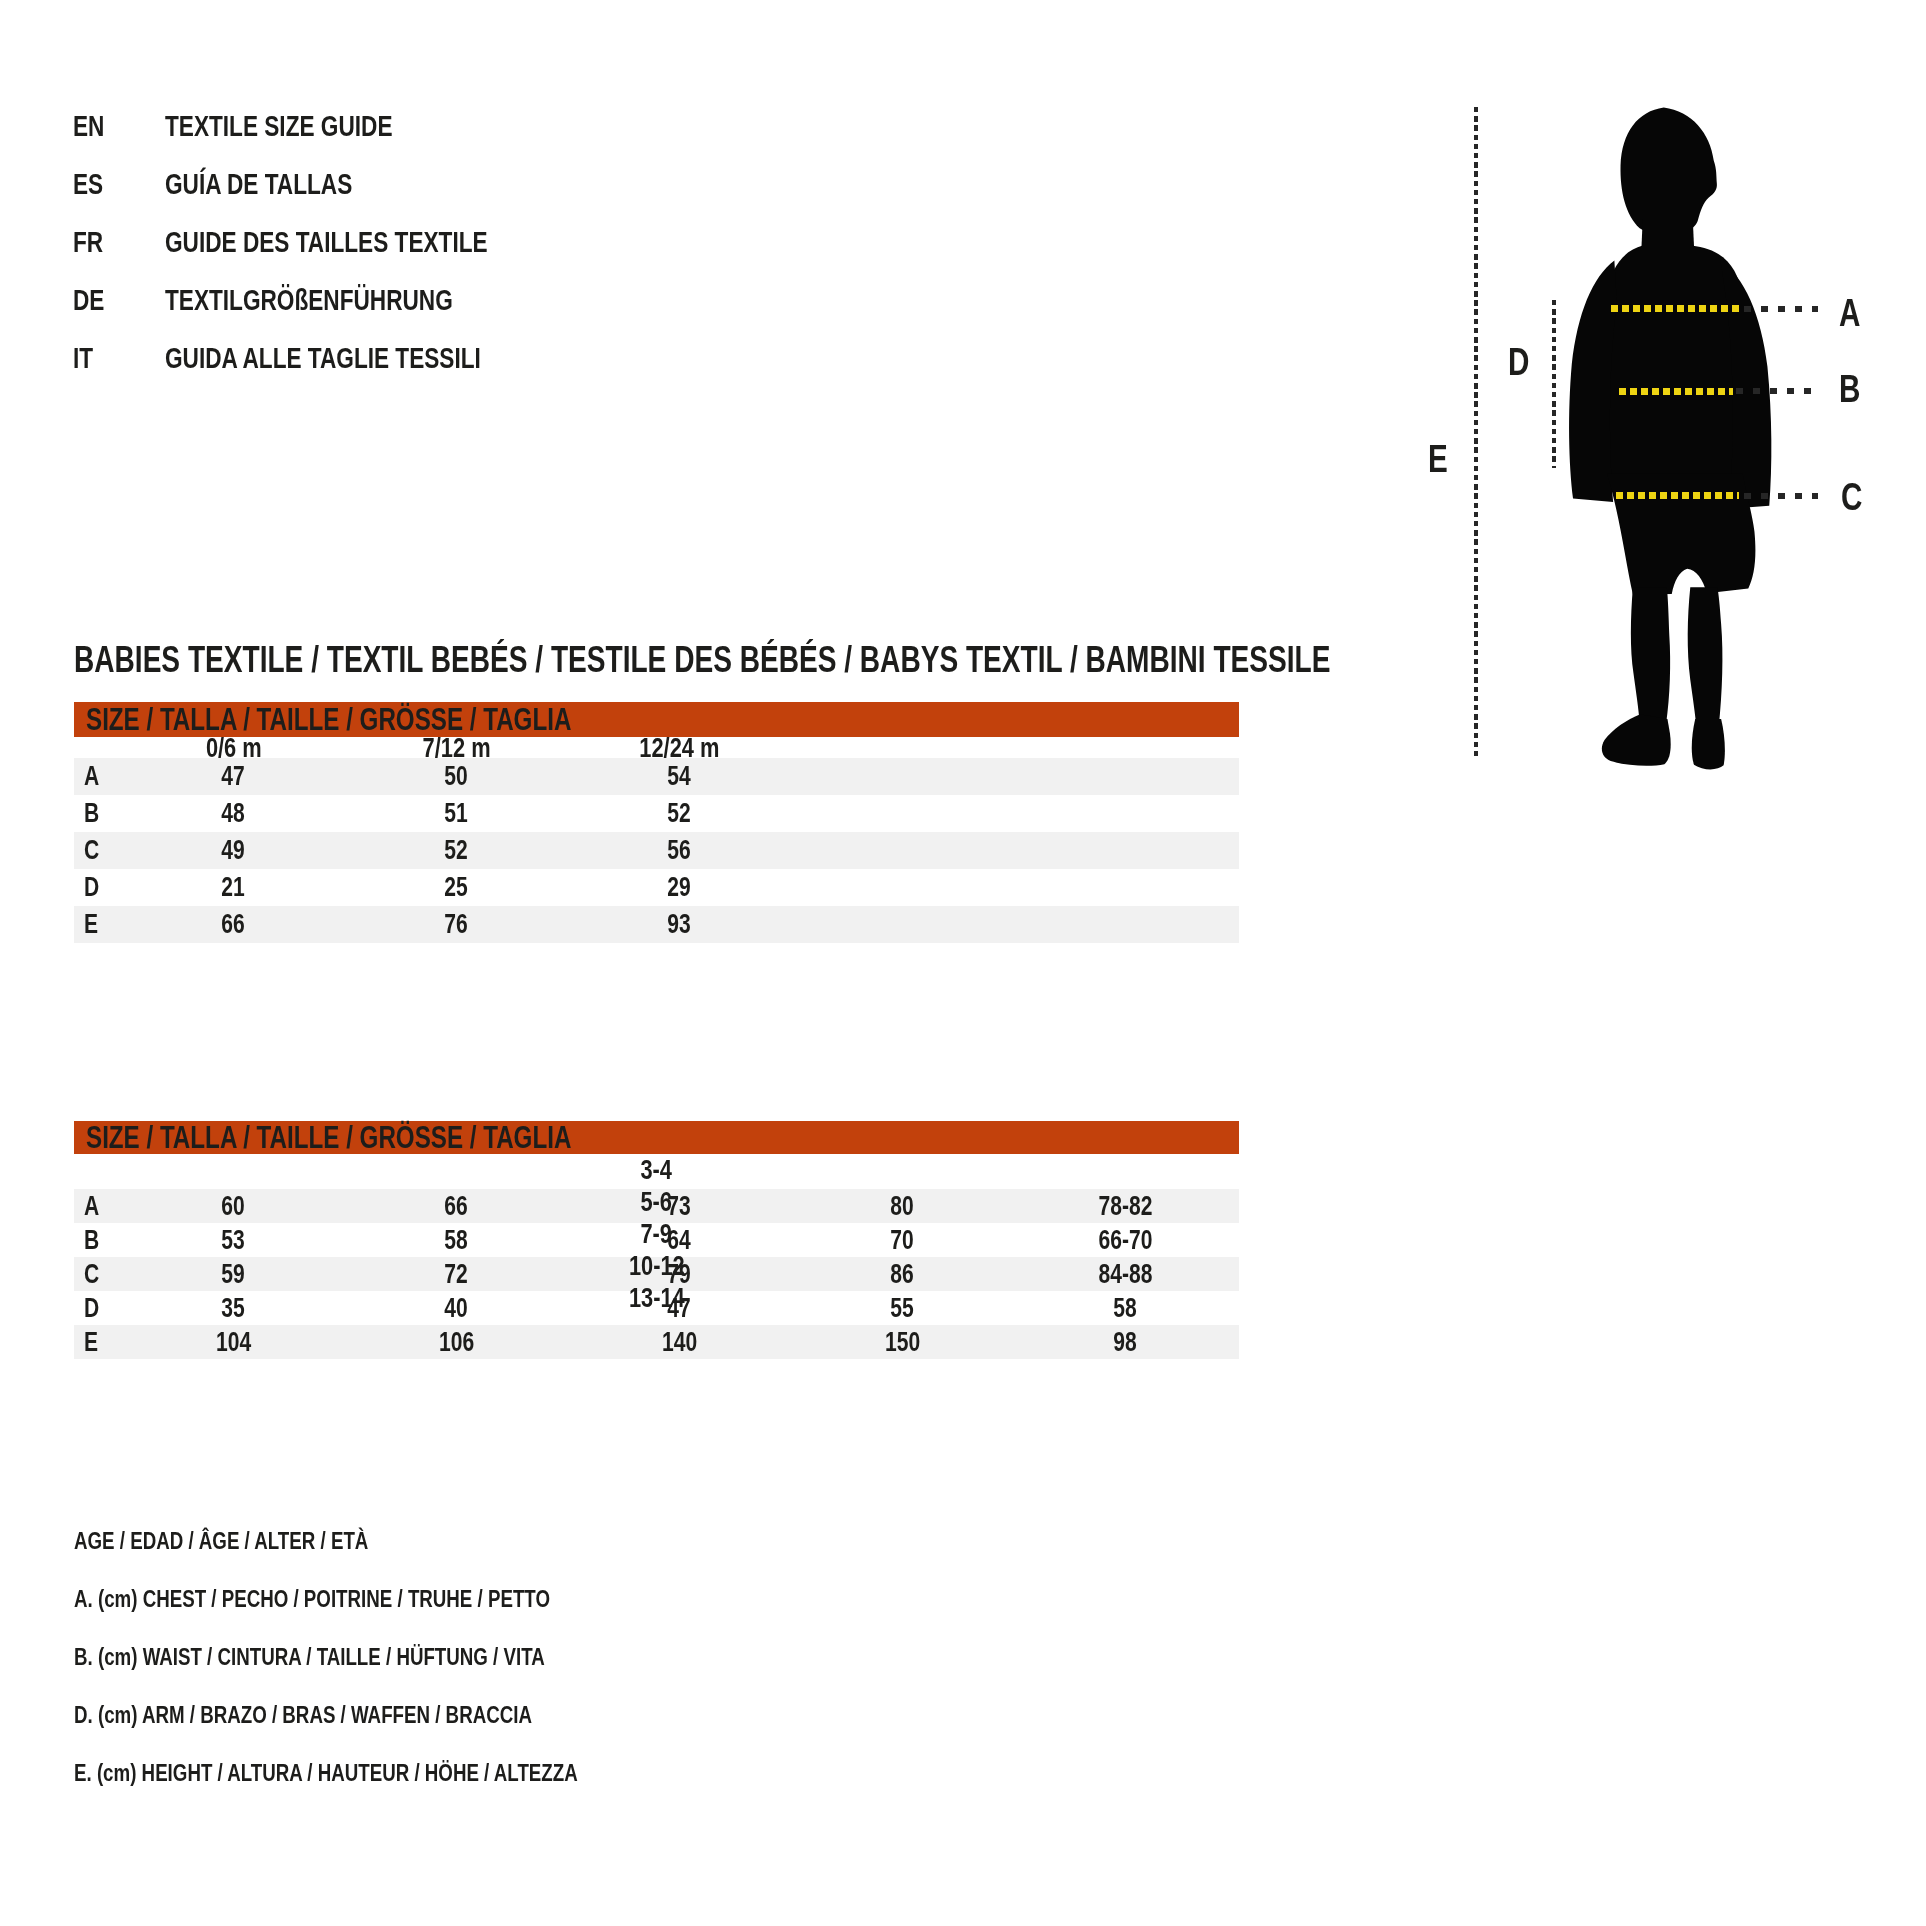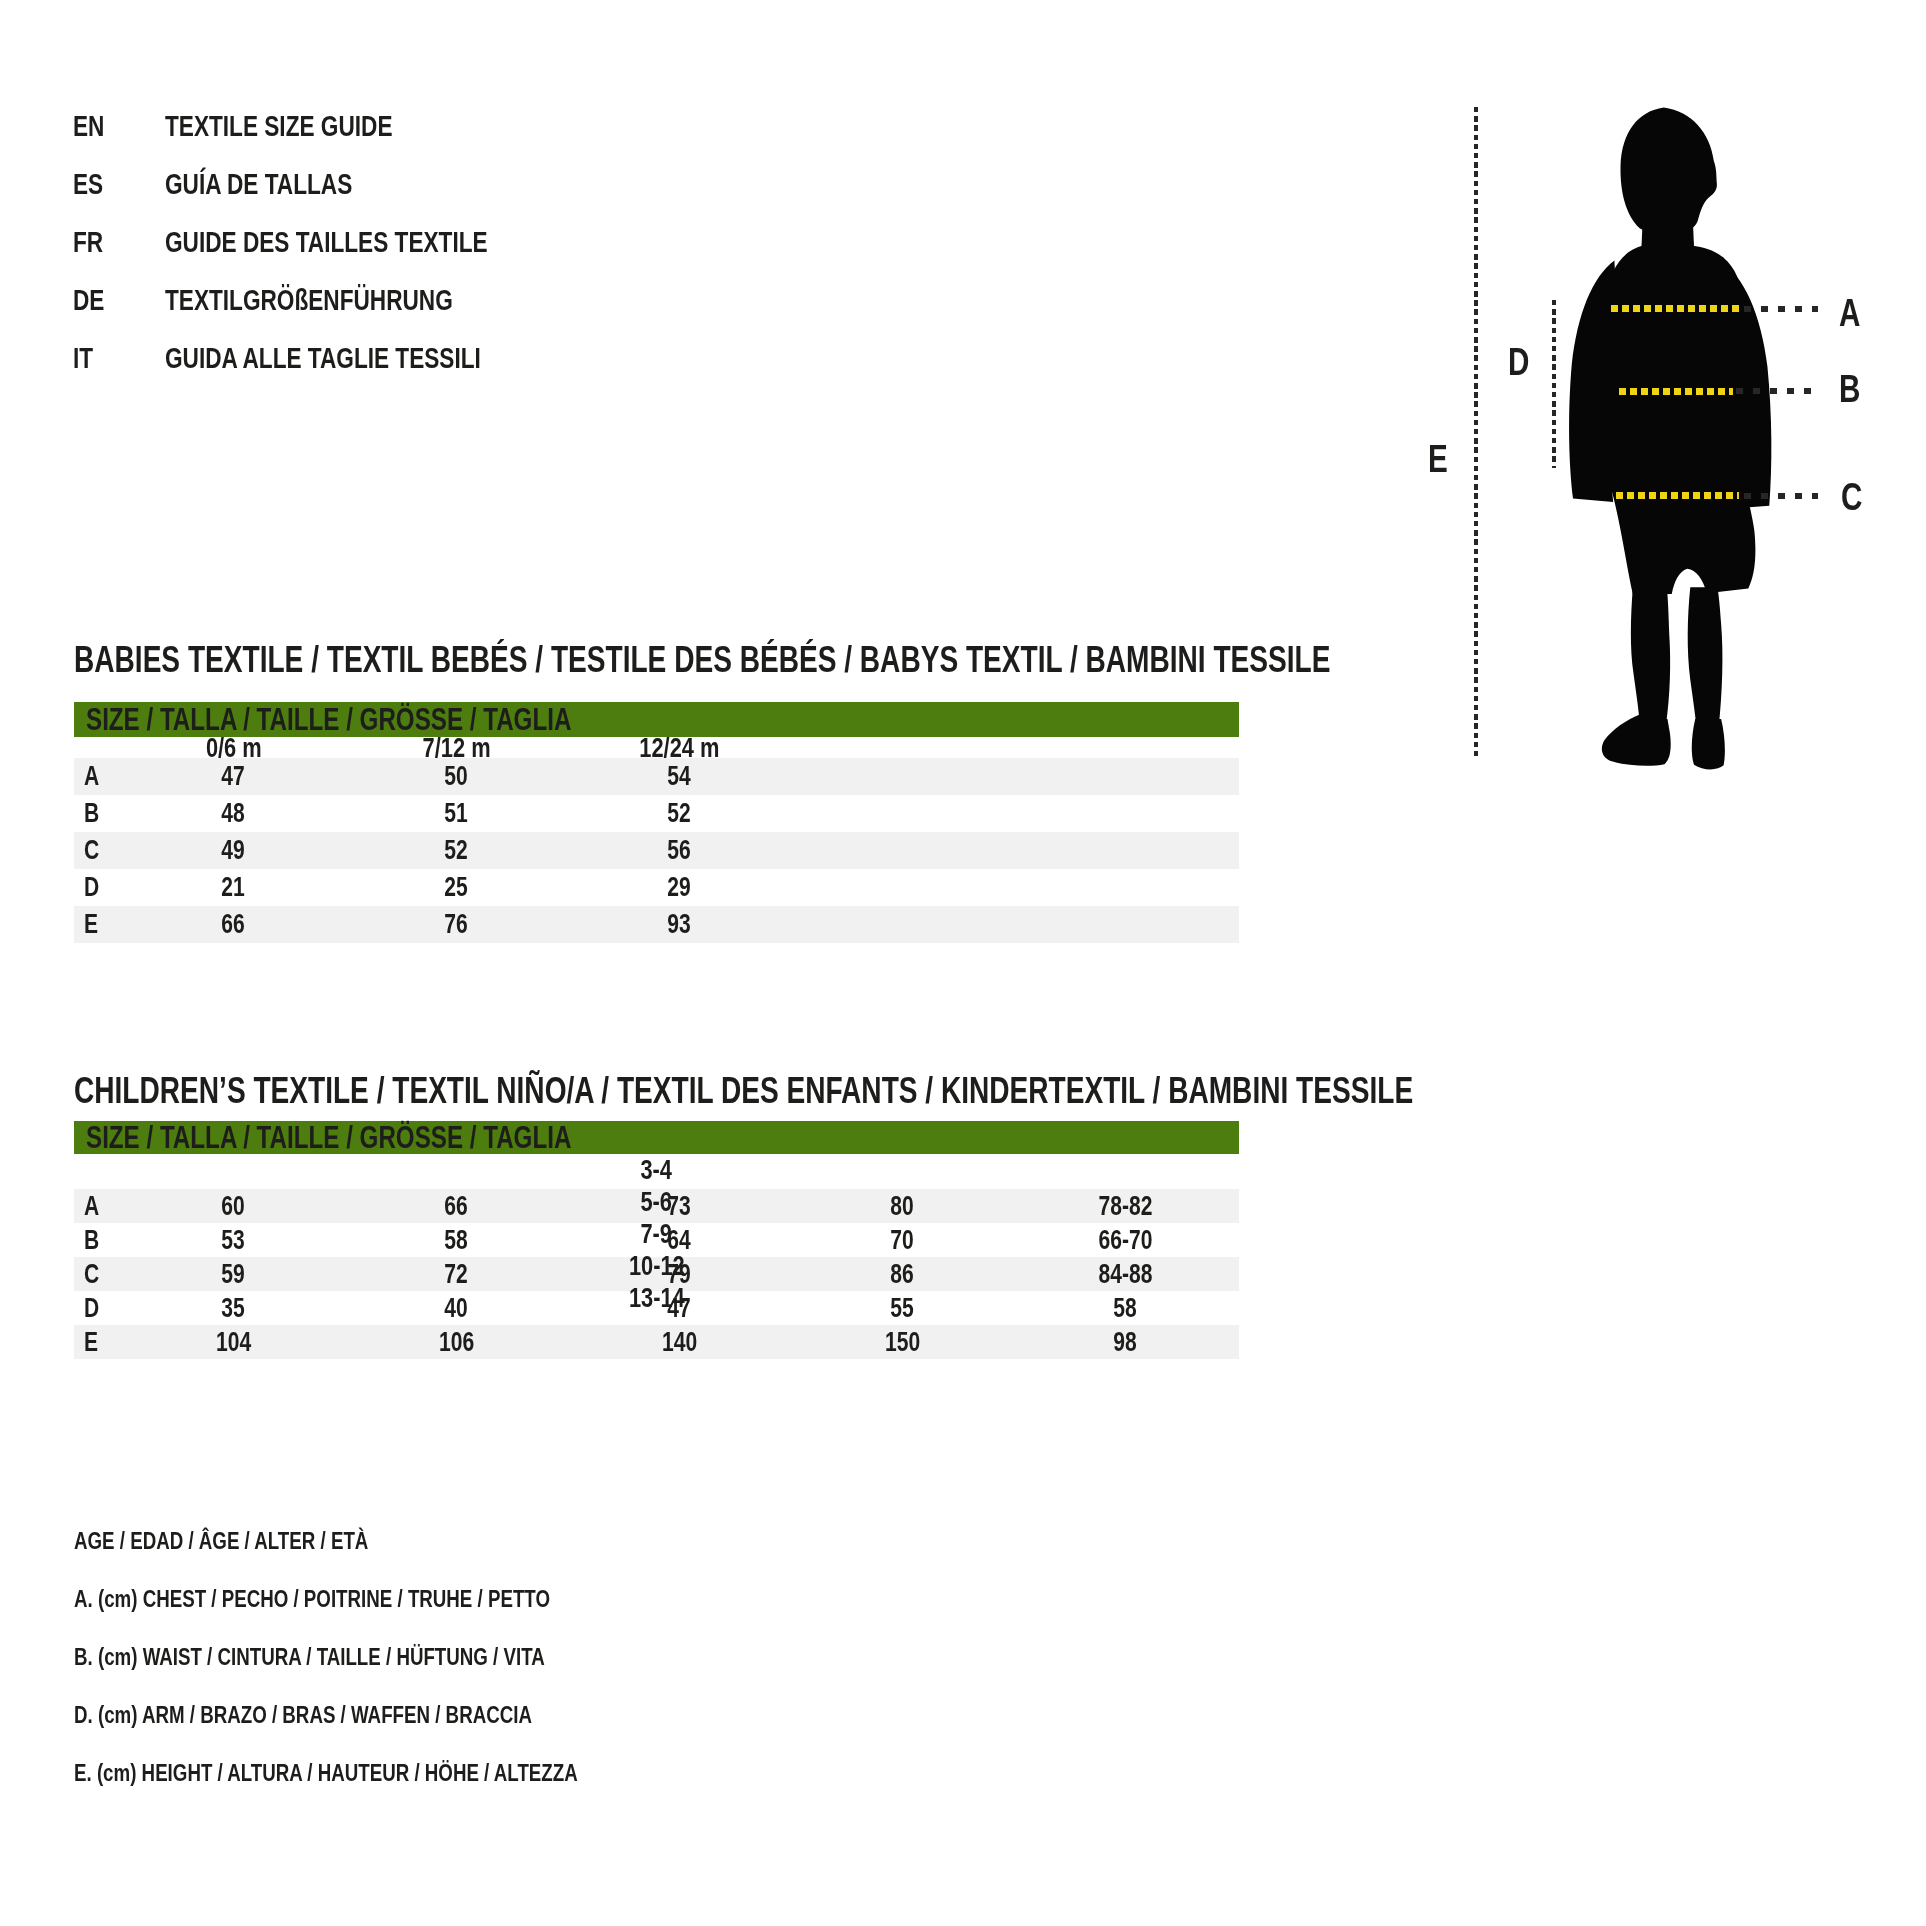--- a/index.html
+++ b/index.html
@@ -12,21 +12,21 @@
   
   .lang{left:73px;top:97px;font-size:29px;line-height:58px;}
   .lang-row{display:flex;}
   .lang-code{width:92px;}
 
   
   .sec-title{font-size:36px;line-height:37px;}
 
   
   .tbl{left:74px;width:1165px;}
-  .bar{background:#4d7c0f;display:flex;align-items:center;padding-left:12.3px;box-sizing:border-box;font-size:31px;}
+  .bar{background:#c2410c;display:flex;align-items:center;padding-left:12.3px;box-sizing:border-box;font-size:31px;}
   .hrow,.trow{display:flex;align-items:center;}
   .hrow{font-size:28px;}
   .trow{font-size:27px;}
   .band{background:#f1f1f1;}
   .lbl{width:48px;padding-left:10px;box-sizing:border-box;}
   .cell{width:223px;text-align:center;}
 
   
   .legend{left:74px;top:1512px;font-size:24px;line-height:58px;}
 
@@ -137,23 +137,20 @@
       <span class="cell"><span class="condc">29</span></span>
     </div>
     <div class="trow band" style="height:37px;">
       <span class="lbl"><span class="cond">E</span></span>
       <span class="cell"><span class="condc">66</span></span>
       <span class="cell"><span class="condc">76</span></span>
       <span class="cell"><span class="condc">93</span></span>
     </div>
   </div>
 
-  <div class="abs sec-title" style="left:74px;top:1072px;">
-    <span class="cond">CHILDREN’S TEXTILE / TEXTIL NIÑO/A / TEXTIL DES ENFANTS / KINDERTEXTIL / BAMBINI TESSILE</span>
-  </div>
 
   <div class="abs tbl" style="top:1121px;">
     <div class="bar" style="height:33px;">
       <span class="cond">SIZE / TALLA / TAILLE / GRÖSSE / TAGLIA</span>
     </div>
     <div class="hrow" style="height:35px;flex-direction:column;">
       <span class="lbl"></span>
       <span class="cell"><span class="condc">3-4</span></span>
       <span class="cell"><span class="condc">5-6</span></span>
       <span class="cell"><span class="condc">7-9</span></span>

